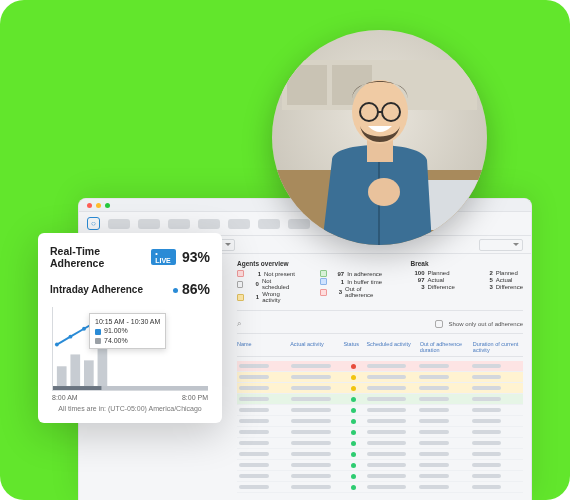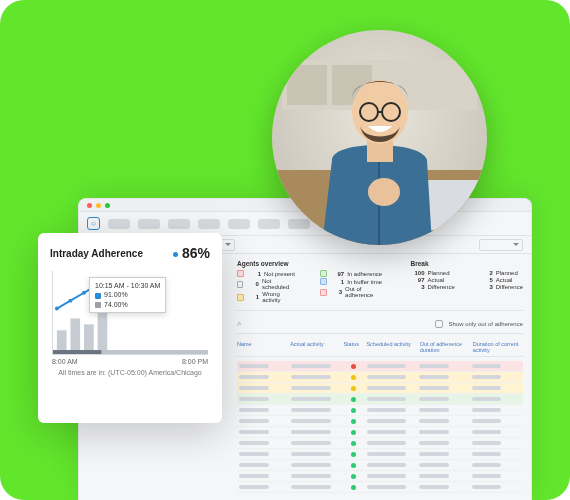--- a/index.html
+++ b/index.html
@@ -469,20 +469,27 @@
               <div class="td">
                 <div class="bar short"></div>
               </div>
             </div>
           </div>
       </div>
     </div>
   </div>
 
   <div class="card">
+    <div class="card-title-row">
+      <div class="card-title">Real-Time Adherence</div>
+      <div class="badge-group">
+        <span class="live">• LIVE</span>
+        <span class="big-pct">93%</span>
+      </div>
+    </div>
     <div class="sub-row">
       <div class="sub-title">Intraday Adherence</div>
       <div class="big-pct"><span class="dot-blue"></span><span>86%</span></div>
     </div>
     <div class="chart">
       <svg viewBox="0 0 160 84" preserveAspectRatio="none">
 
         <rect x="4" y="60" width="10" height="20" fill="#c7ccd2"></rect>
         <rect x="18" y="48" width="10" height="32" fill="#c7ccd2"></rect>
         <rect x="32" y="54" width="10" height="26" fill="#c7ccd2"></rect>

